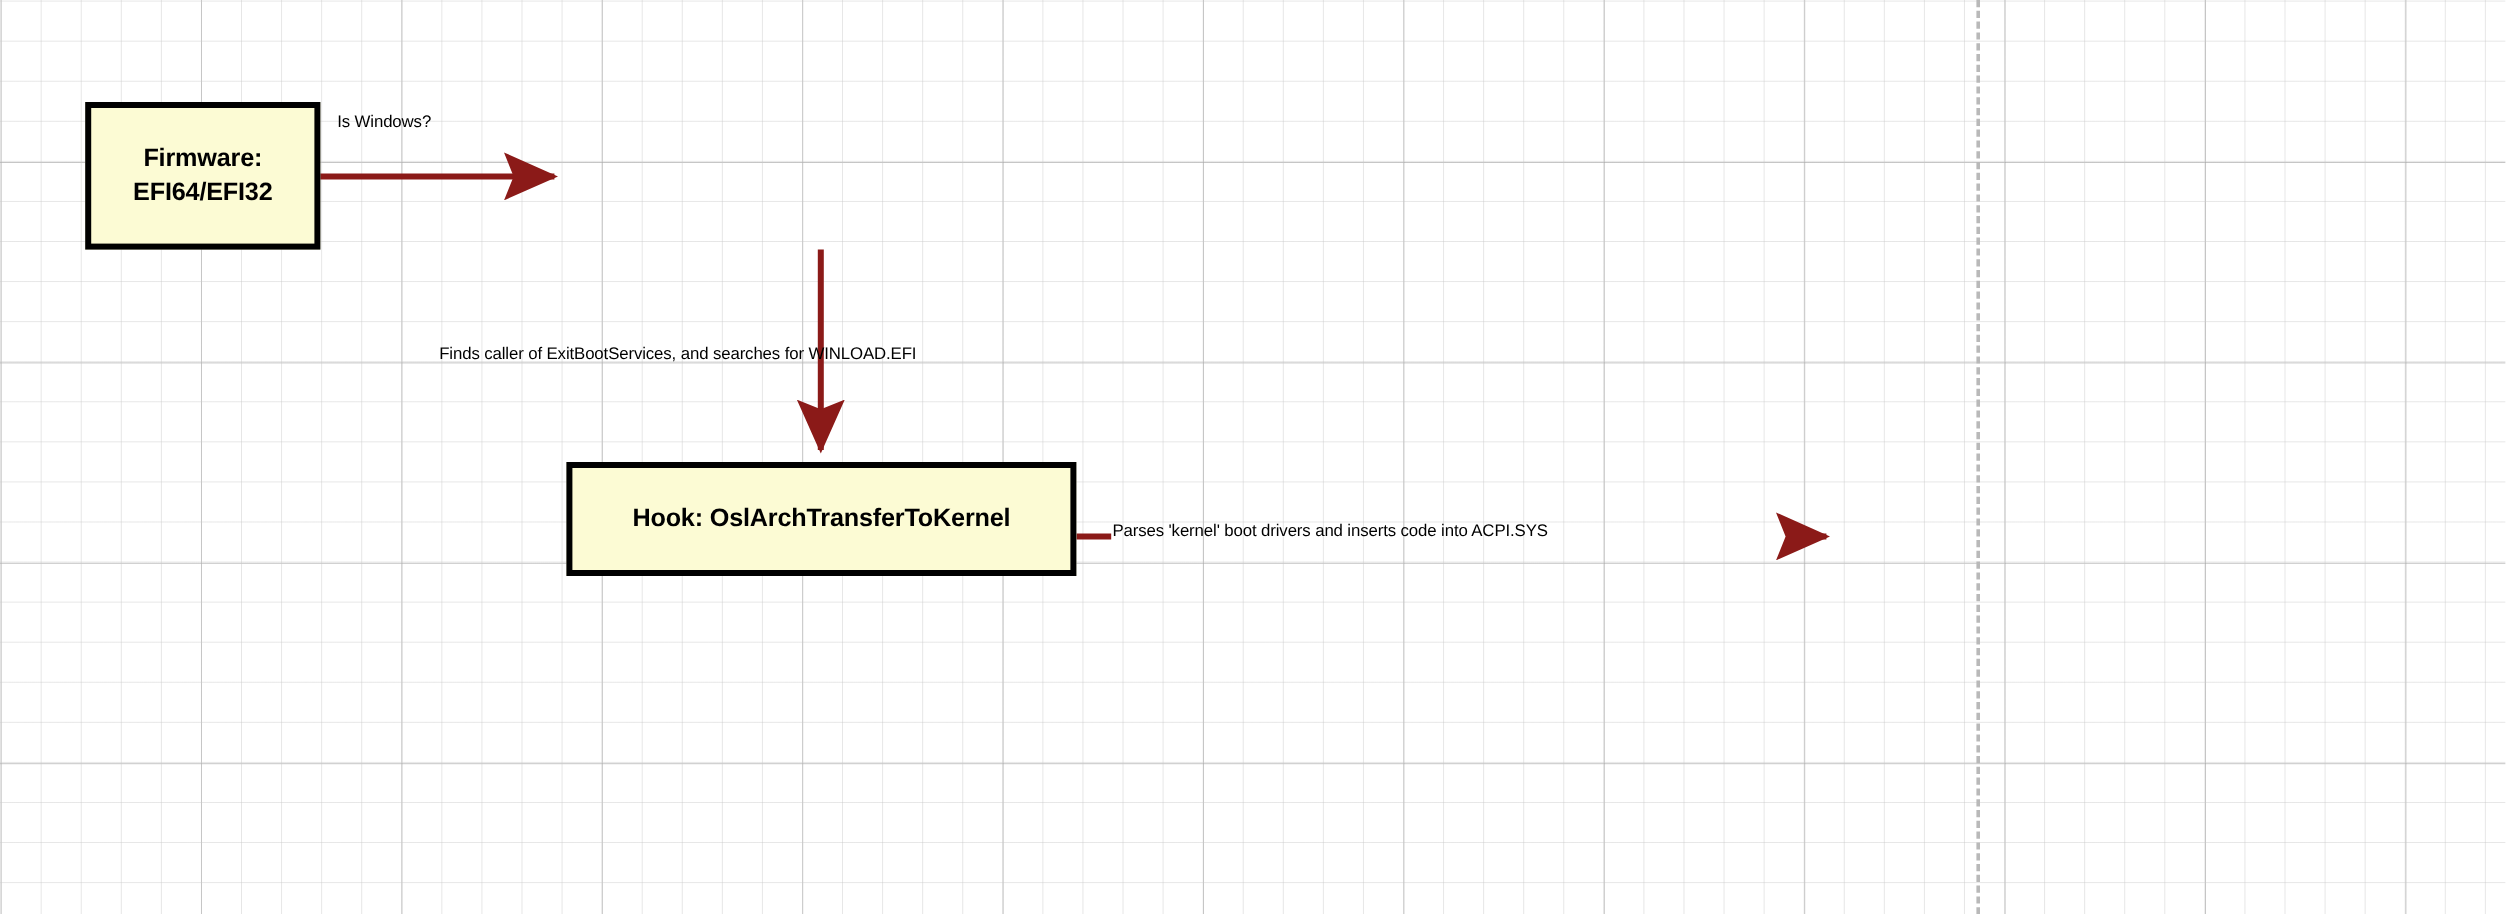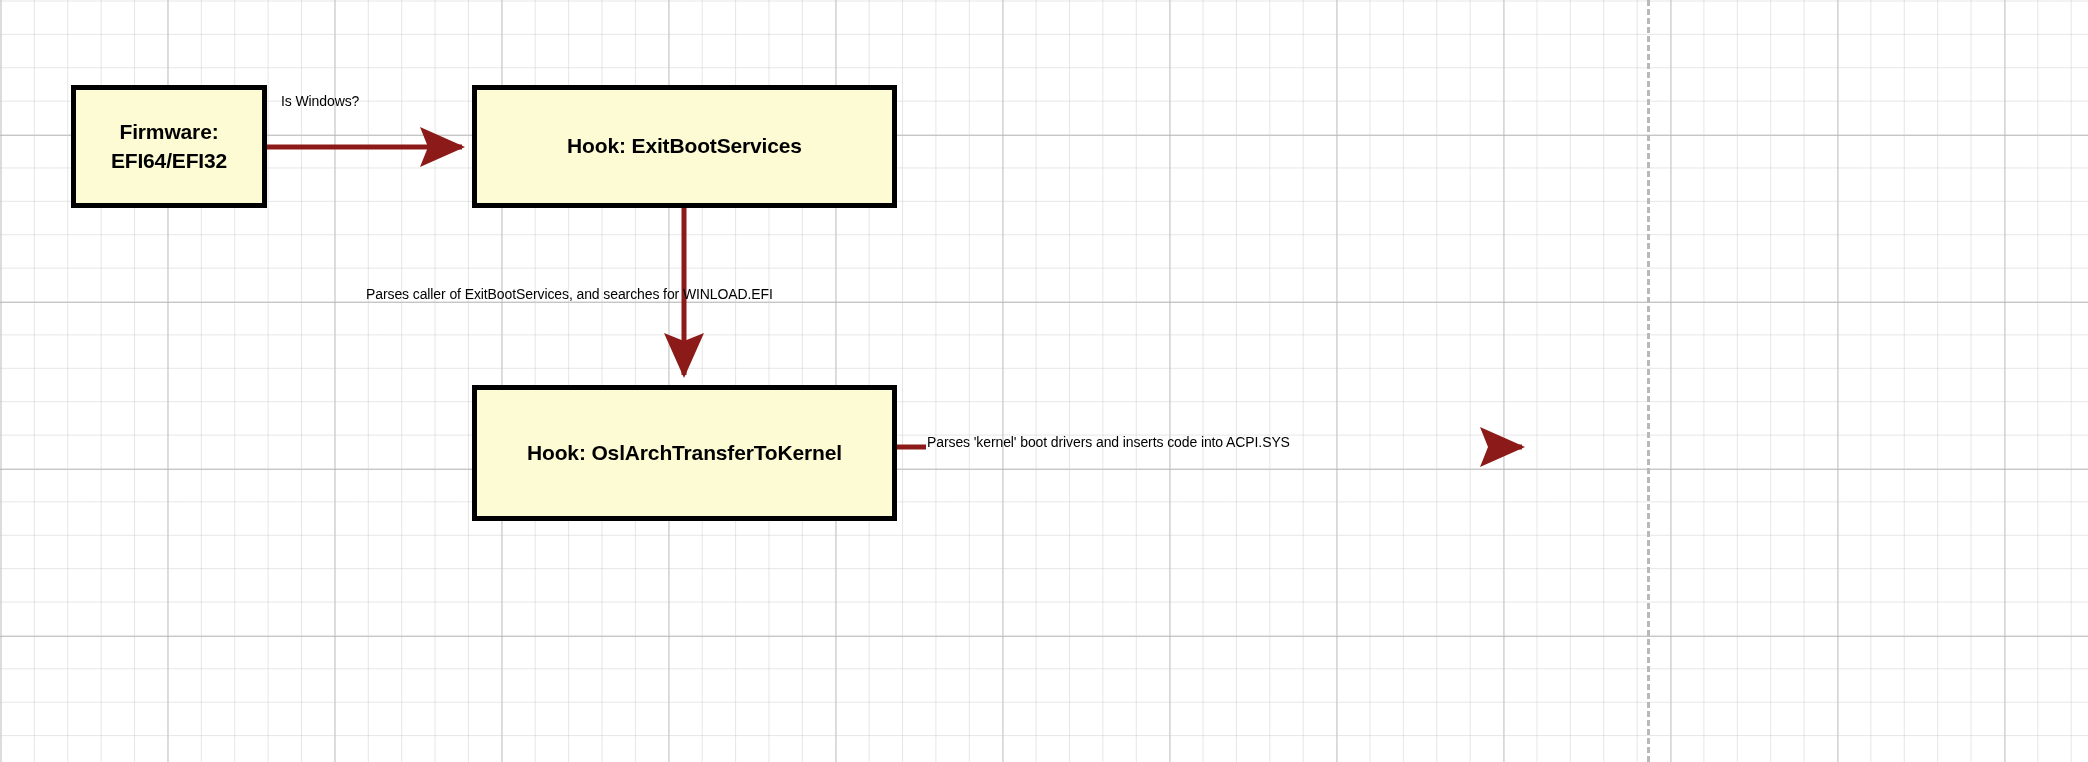--- a/index.html
+++ b/index.html
@@ -92,24 +92,23 @@
     <line x1="684" y1="208" x2="684" y2="375" stroke="#8b1a18" stroke-width="5" marker-end="url(#arrowhead)"></line>
 
     <line x1="897" y1="447" x2="926" y2="447" stroke="#8b1a18" stroke-width="5"></line>
 
     <line x1="1492" y1="447" x2="1522" y2="447" stroke="#8b1a18" stroke-width="5" marker-end="url(#arrowhead)"></line>
   </svg>
 
   <div class="node" style="left:71px; top:85px; width:196px; height:123px;">Firmware:
 EFI64/EFI32</div>
 
-  <div class="node" style="left:472px; top:85px; width:425px; height:123px;">Hook: ExitBootServices</div>
 
-  <div class="node" style="left:472px; top:385px; width:425px; height:136px;">Hook: OslArchTransferToKernel</div>
+  <div class="node" style="left:472px; top:385px; width:425px; height:95px;">Hook: OslArchTransferToKernel</div>
 
 
   <div class="edge-label" style="left:281px; top:93px;">Is Windows?</div>
 
-  <div class="edge-label" style="left:366px; top:286px;">Parses caller of ExitBootServices, and searches for WINLOAD.EFI</div>
+  <div class="edge-label" style="left:366px; top:286px;">Finds caller of ExitBootServices, and searches for WINLOAD.EFI</div>
 
   <div class="edge-label" style="left:927px; top:434px;">Parses 'kernel' boot drivers and inserts code into ACPI.SYS</div>
 
 </div>
 
 </body></html>

